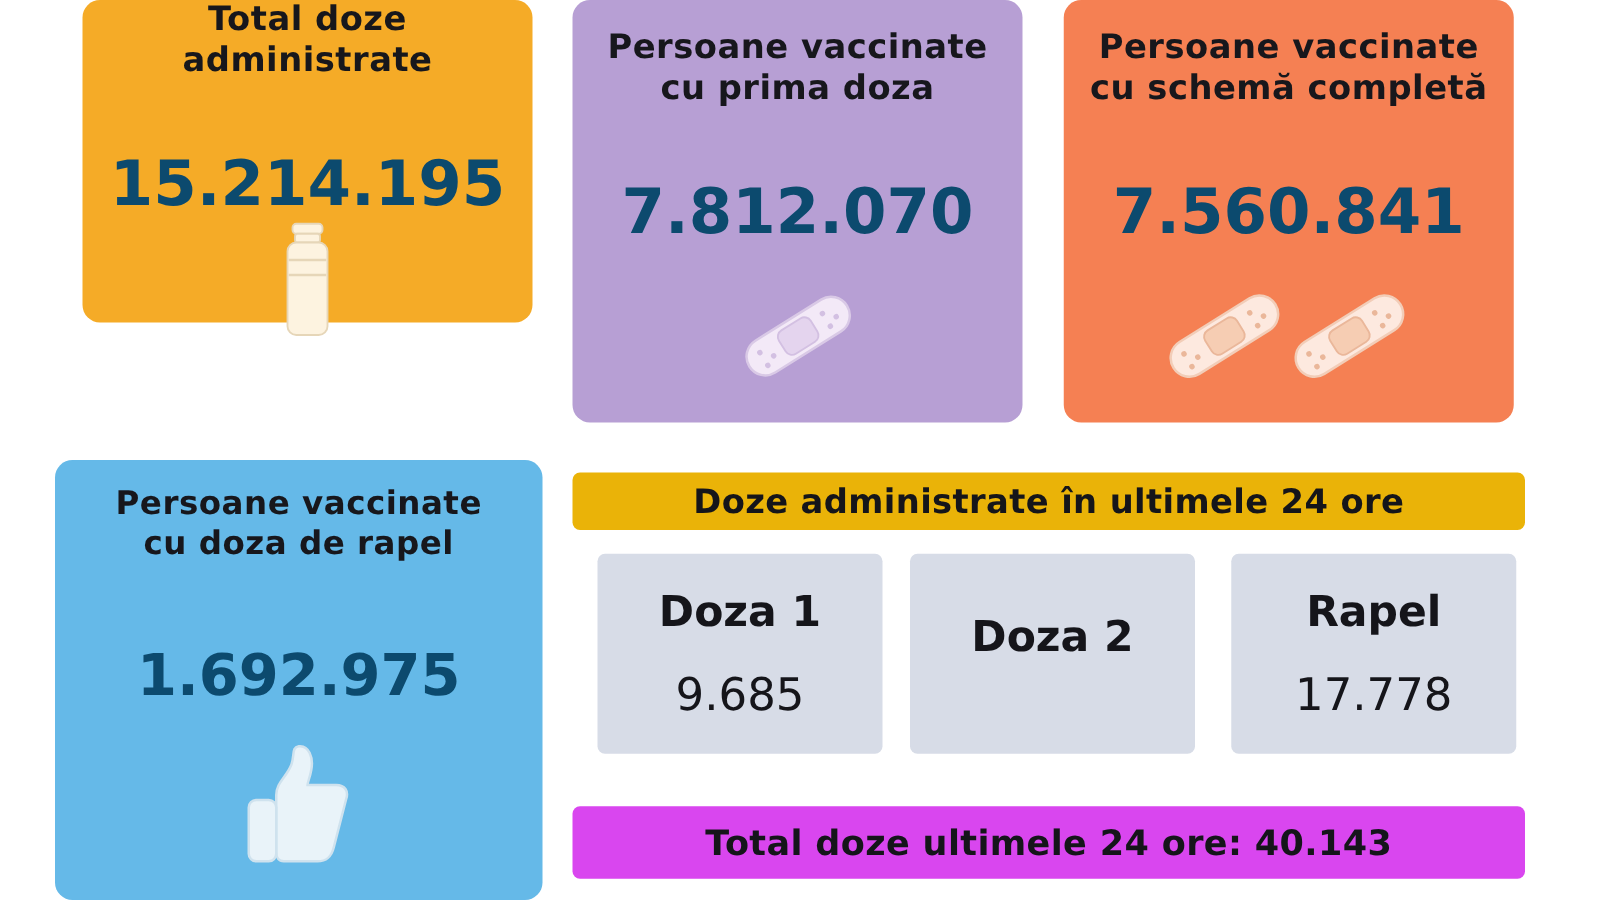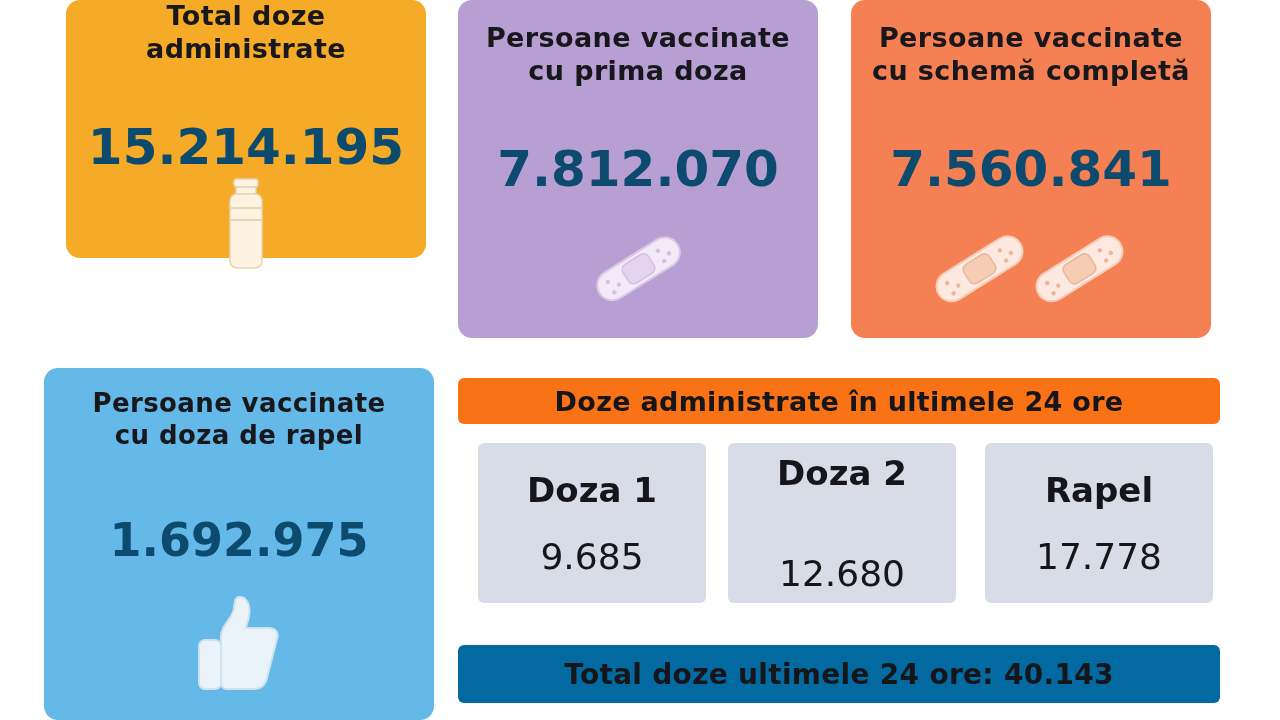--- a/index.html
+++ b/index.html
@@ -97,21 +97,21 @@
     justify-content: center;
     width: 100%;
   }
   
   #panel-24h-header {
     position: absolute;
     left: 458px;
     top: 378px;
     width: 762px;
     height: 46px;
-    background: #f97316;
+    background: #eab308;
     border-radius: 6px;
     display: flex;
     align-items: center;
     justify-content: center;
   }
   #panel-24h-header .hdr-text {
     font-size: 27px;
     font-weight: bold;
     color: #15151a;
     letter-spacing: 0.3px;
@@ -140,21 +140,21 @@
   .dose-value {
     font-size: 36px;
     color: #15151a;
   }
   #panel-total-24h {
     position: absolute;
     left: 458px;
     top: 645px;
     width: 762px;
     height: 58px;
-    background: #0369a1;
+    background: #d946ef;
     border-radius: 6px;
     display: flex;
     align-items: center;
     justify-content: center;
   }
   #panel-total-24h .total-text {
     font-size: 28px;
     font-weight: bold;
     color: #15151a;
     letter-spacing: 0.3px;
@@ -262,21 +262,20 @@
   <div id="panel-24h-header">
     <span class="hdr-text">Doze administrate în ultimele 24 ore</span>
   </div>
 
   <div class="dose-box" id="dose-box-0">
     <div class="dose-label">Doza 1</div>
     <div class="dose-value">9.685</div>
   </div>
   <div class="dose-box" id="dose-box-1">
     <div class="dose-label">Doza 2</div>
-    <div class="dose-value">12.680</div>
   </div>
   <div class="dose-box" id="dose-box-2">
     <div class="dose-label">Rapel</div>
     <div class="dose-value">17.778</div>
   </div>
 
   <div id="panel-total-24h">
     <span class="total-text">Total doze ultimele 24 ore: 40.143</span>
   </div>
 

